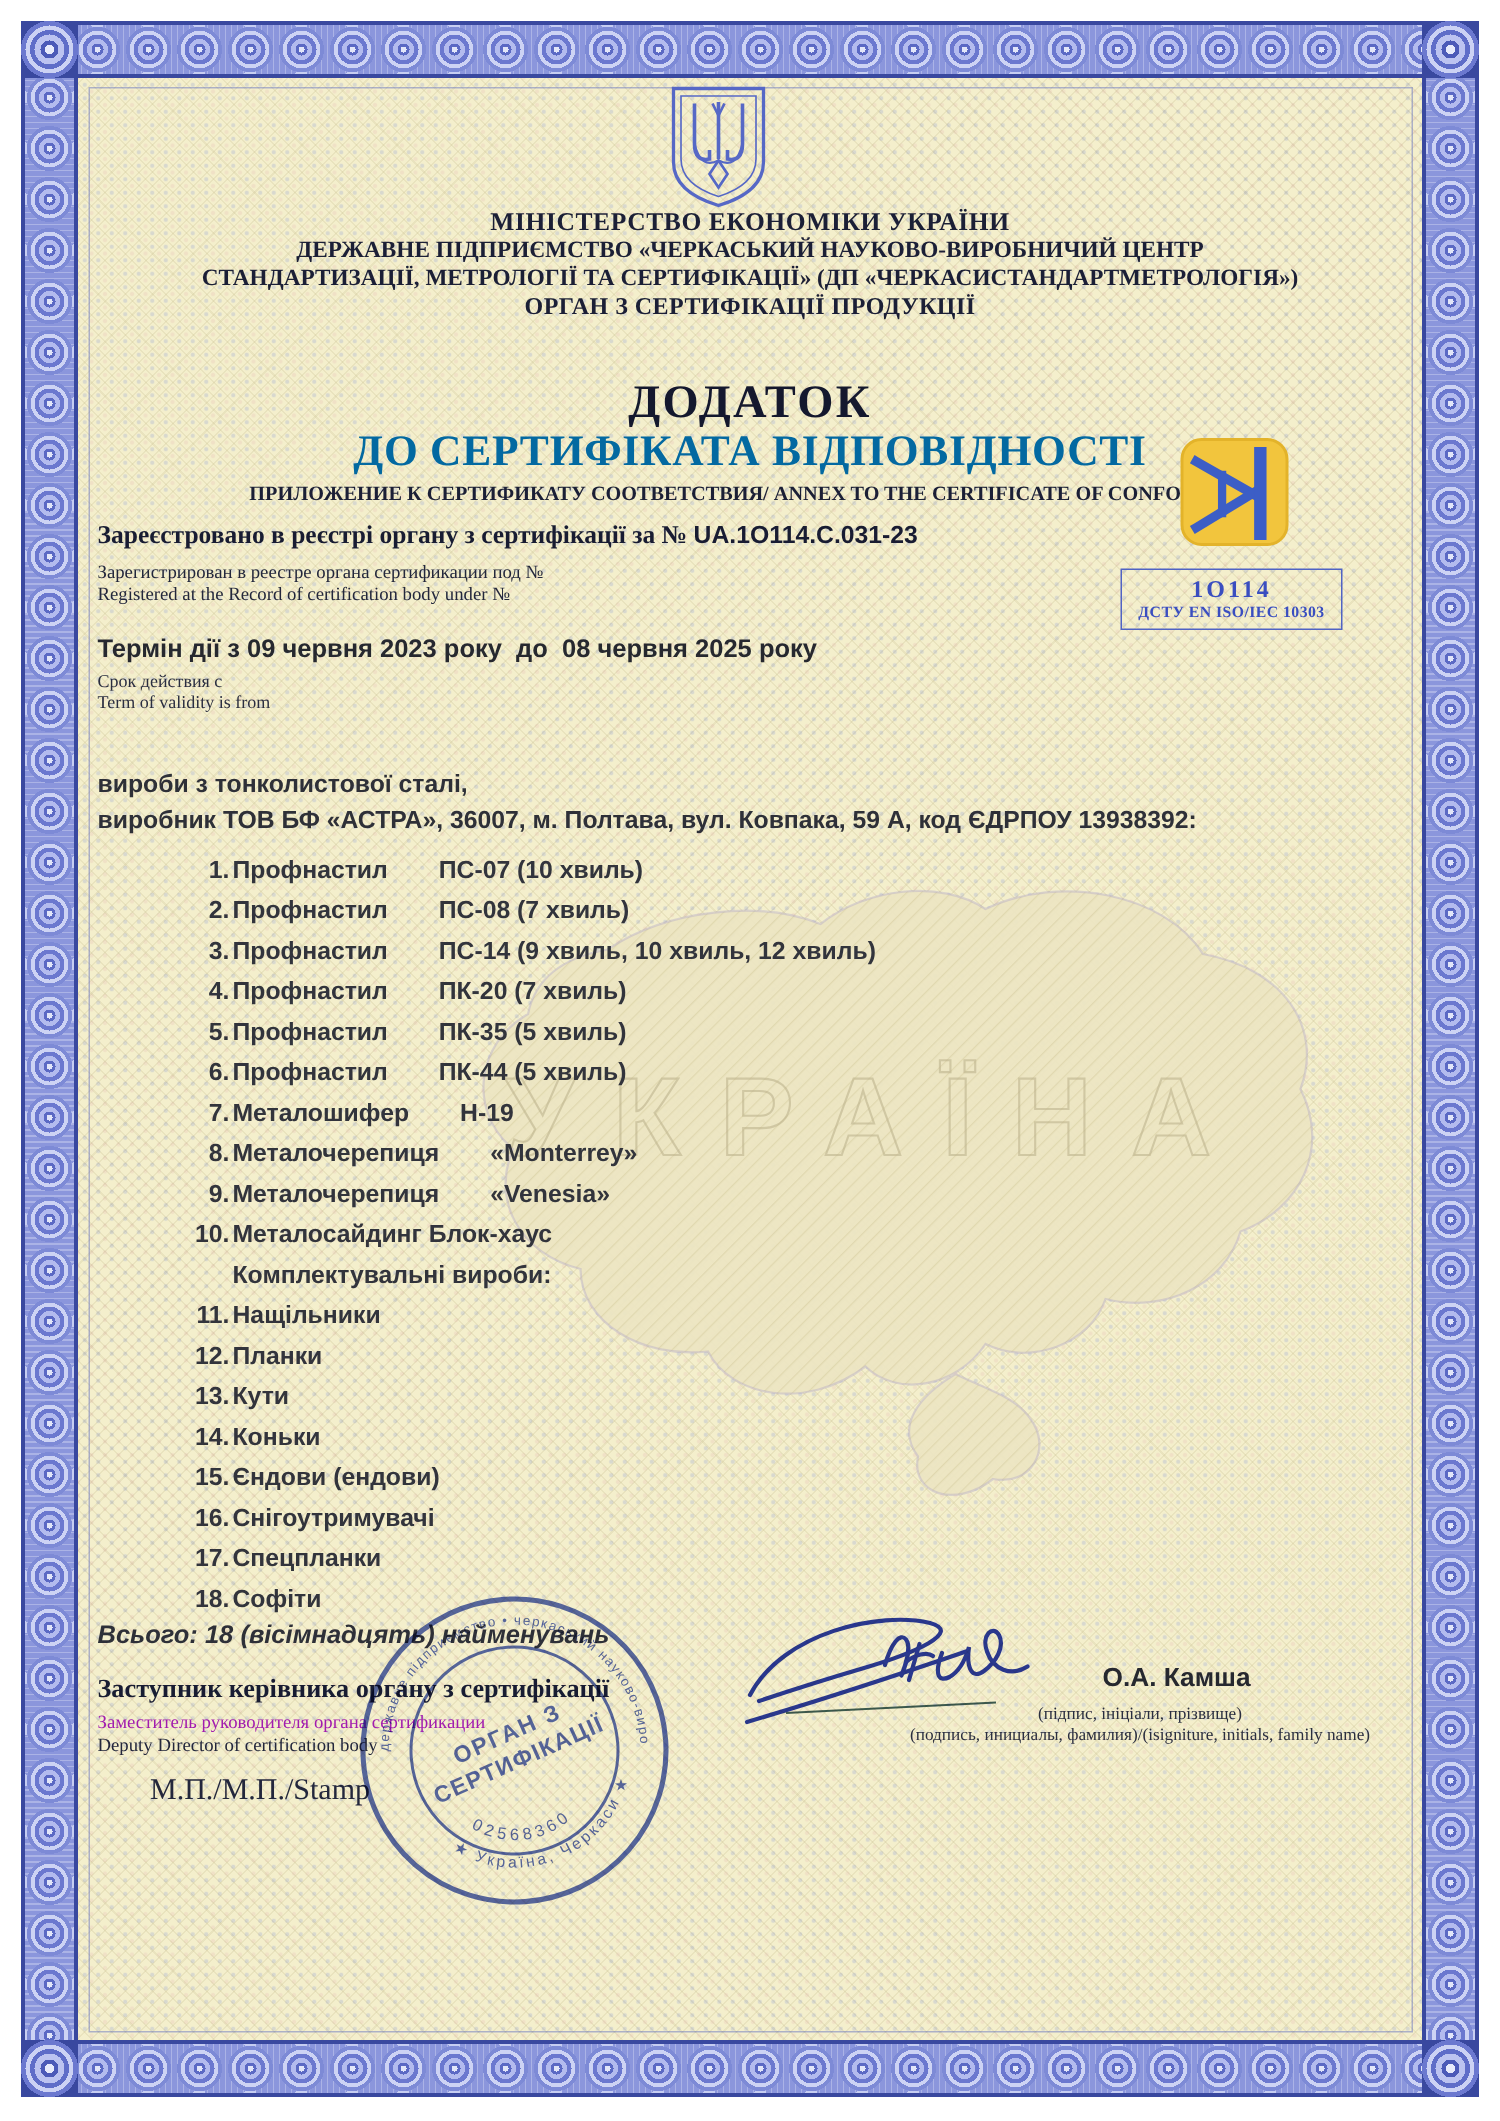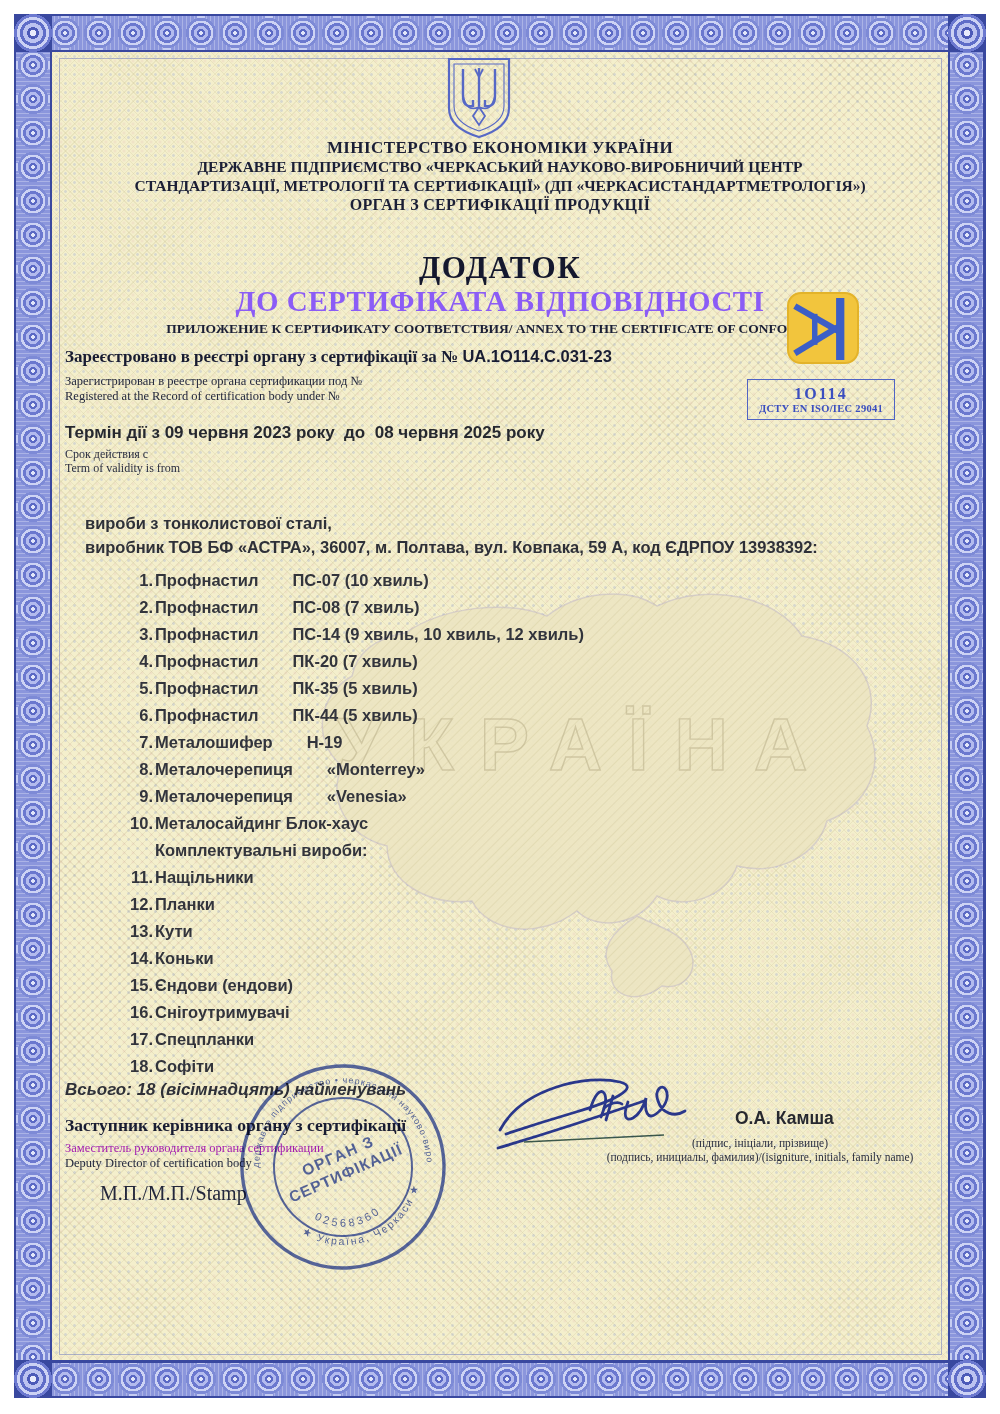--- a/index.html
+++ b/index.html
@@ -57,41 +57,41 @@
   .serif{font-family:"Liberation Serif", serif;}
   .sans{font-family:"Liberation Sans", sans-serif;}
   .prewrap{white-space:pre-wrap;}
 
   .org-header{left:54px;width:892px;top:138px;line-height:19px;color:#1b1f36;}
   .org-l1{font-size:17px;font-weight:bold;letter-spacing:.4px;}
   .org-l2,.org-l3{font-size:15.5px;font-weight:bold;}
   .org-l4{font-size:16px;font-weight:bold;letter-spacing:.3px;}
 
   .title-1{left:54px;width:892px;top:250px;font-size:31px;font-weight:bold;letter-spacing:1.5px;color:#14182e;}
-  .title-2{left:54px;width:892px;top:285px;font-size:29px;font-weight:bold;letter-spacing:.5px;color:#8b5cf6;}
+  .title-2{left:54px;width:892px;top:285px;font-size:29px;font-weight:bold;letter-spacing:.5px;color:#0369a1;}
   .title-sub{left:54px;width:892px;top:321px;font-size:13.5px;font-weight:bold;color:#1b1f36;}
 
   .reg-1{left:65px;top:347px;font-size:17px;font-weight:bold;color:#181c32;}
   .reg-num{font-family:"Liberation Sans", sans-serif;font-size:16.5px;}
   .reg-2{left:65px;top:374px;font-size:12.5px;color:#23273c;}
   .reg-3{left:65px;top:389px;font-size:12.5px;color:#23273c;}
 
   .naau{left:787px;top:292px;width:72px;height:72px;border-radius:14px;
         background:#f2c53d;border:2px solid #e3b32a;box-sizing:border-box;}
   .naau svg{display:block;margin:4px auto 0;}
   .iso-box{left:747px;top:379px;width:148px;height:41px;border:1.5px solid #5063c4;box-sizing:border-box;
            color:#3a4ec0;display:flex;flex-direction:column;justify-content:center;}
   .iso-code{font-size:16px;font-weight:bold;letter-spacing:2px;line-height:17px;}
   .iso-std{font-size:10.5px;font-weight:bold;letter-spacing:.3px;line-height:13px;}
 
   .term-1{left:65px;top:423px;font-size:17px;font-weight:bold;color:#26282f;}
   .term-2{left:65px;top:447px;font-size:12px;color:#2a2e40;}
   .term-3{left:65px;top:461px;font-size:12px;color:#2a2e40;}
 
-  .intro{left:65px;top:512px;font-size:16.5px;font-weight:bold;color:#2e3038;line-height:23.5px;margin-left:20px;}
+  .intro{left:65px;top:512px;font-size:16.5px;font-weight:bold;color:#2e3038;line-height:23.5px;}
 
   .plist{left:65px;top:571px;width:720px;}
   .prow{display:flex;height:27px;align-items:flex-start;font-family:"Liberation Sans", sans-serif;
         font-size:16.5px;font-weight:bold;color:#32343c;}
   .pnum{width:88px;text-align:right;}
   .pname{margin-left:2px;}
   .pspec{margin-left:34px;}
 
   .total{left:65px;top:1080px;font-size:17px;font-weight:bold;color:#2e3038;font-style:italic;}
 
@@ -171,21 +171,21 @@
       <g stroke="#3c5ec6" fill="none" stroke-linecap="square">
         <path d="M 8 14 L 64 46" stroke-width="9"></path>
         <path d="M 8 78 L 64 44" stroke-width="9"></path>
         <path d="M 33 27 L 33 64" stroke-width="8"></path>
         <path d="M 70 6 L 70 84" stroke-width="12"></path>
       </g>
     </svg>
   </div>
   <div class="abs iso-box center serif">
     <div class="iso-code">1О114</div>
-    <div class="iso-std">ДСТУ EN ISO/ІЕС 29041</div>
+    <div class="iso-std">ДСТУ EN ISO/ІЕС 10303</div>
   </div>
 
   <div class="abs term-1 sans prewrap">Термін дії з 09 червня 2023 року  до  08 червня 2025 року</div>
   <div class="abs term-2 serif">Срок действия с</div>
   <div class="abs term-3 serif">Term of validity is from</div>
 
   <div class="abs intro sans">
     <div>вироби з тонколистової сталі,</div>
     <div>виробник ТОВ БФ «АСТРА», 36007, м. Полтава, вул. Ковпака, 59 А, код ЄДРПОУ 13938392:</div>
   </div>

